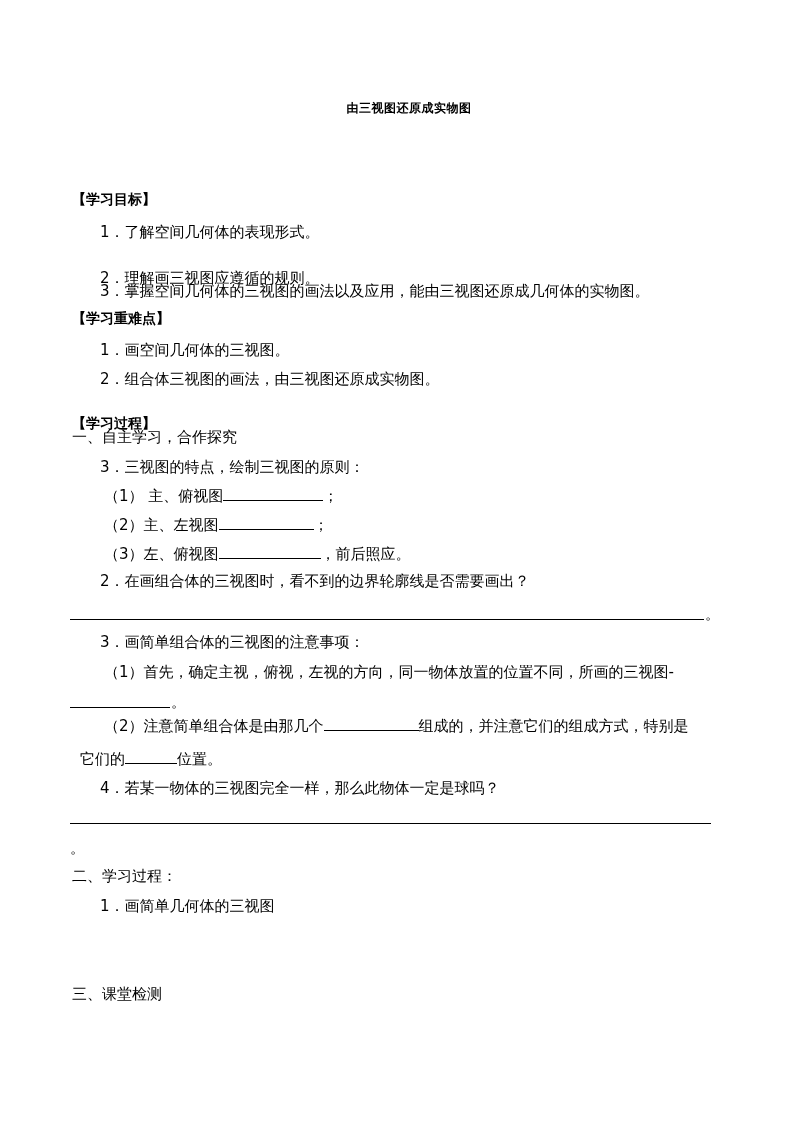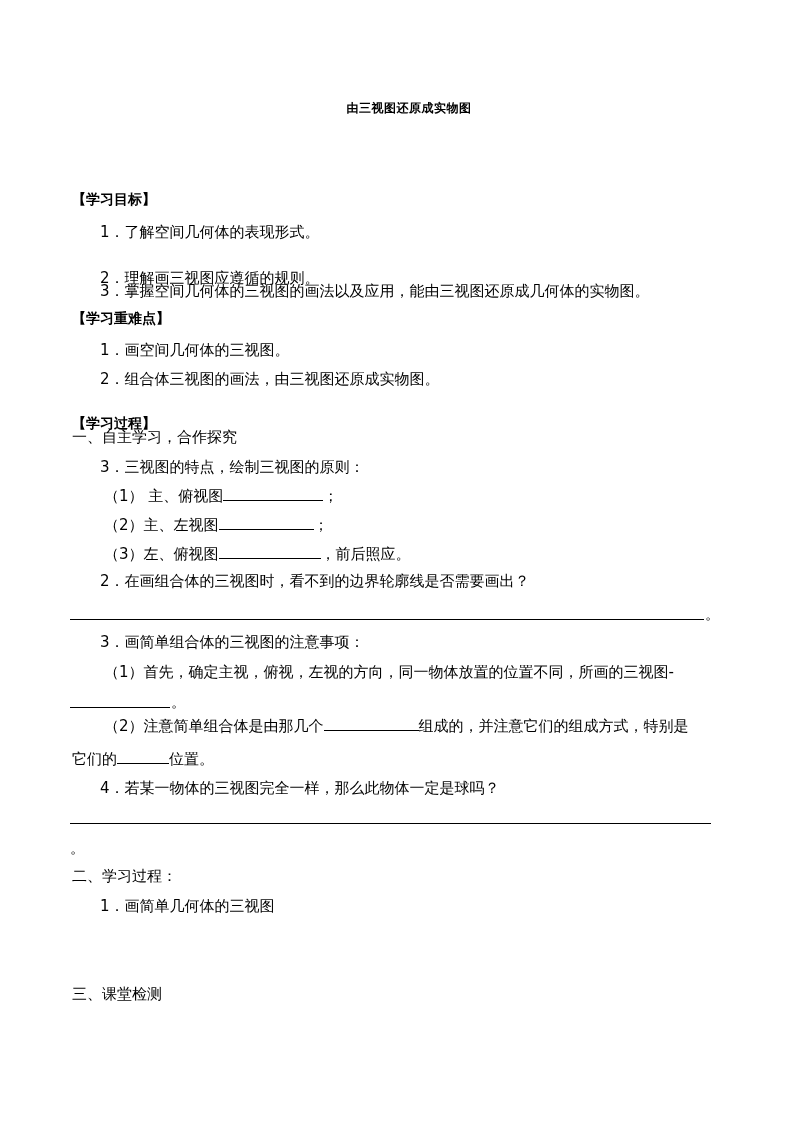--- a/index.html
+++ b/index.html
@@ -91,21 +91,21 @@
 <div class="abs" style="top:604px; left:705px;">。</div>
 
 <div class="line" style="top:632px; left:100px;">3．画简单组合体的三视图的注意事项：</div>
 <div class="line" style="top:662px; left:104px;">（1）首先，确定主视，俯视，左视的方向，同一物体放置的位置不同，所画的三视图-</div>
 <div class="rule" style="top:707px; left:70px; width:100px;"></div>
 <div class="abs" style="top:692px; left:171px;">。</div>
 
 <div class="line" style="top:688px; left:104px;margin-top:28px;">
   <span>（2）注意简单组合体是由那几个</span><span class="blank" style="width:95px;"></span><span>组成的，并注意它们的组成方式，特别是</span>
 </div>
-<div class="line" style="top:749px; left:72px;">
+<div class="line" style="top:749px; left:80px;">
   <span>它们的</span><span class="blank" style="width:52px;"></span><span>位置。</span>
 </div>
 
 <div class="line" style="top:778px; left:100px;">4．若某一物体的三视图完全一样，那么此物体一定是球吗？</div>
 <div class="rule" style="top:823px; left:70px; width:641px;"></div>
 <div class="abs" style="top:838px; left:70px;">。</div>
 
 <div class="line" style="top:866px; left:72px;">二、学习过程：</div>
 <div class="line" style="top:896px; left:100px;">1．画简单几何体的三视图</div>
 

